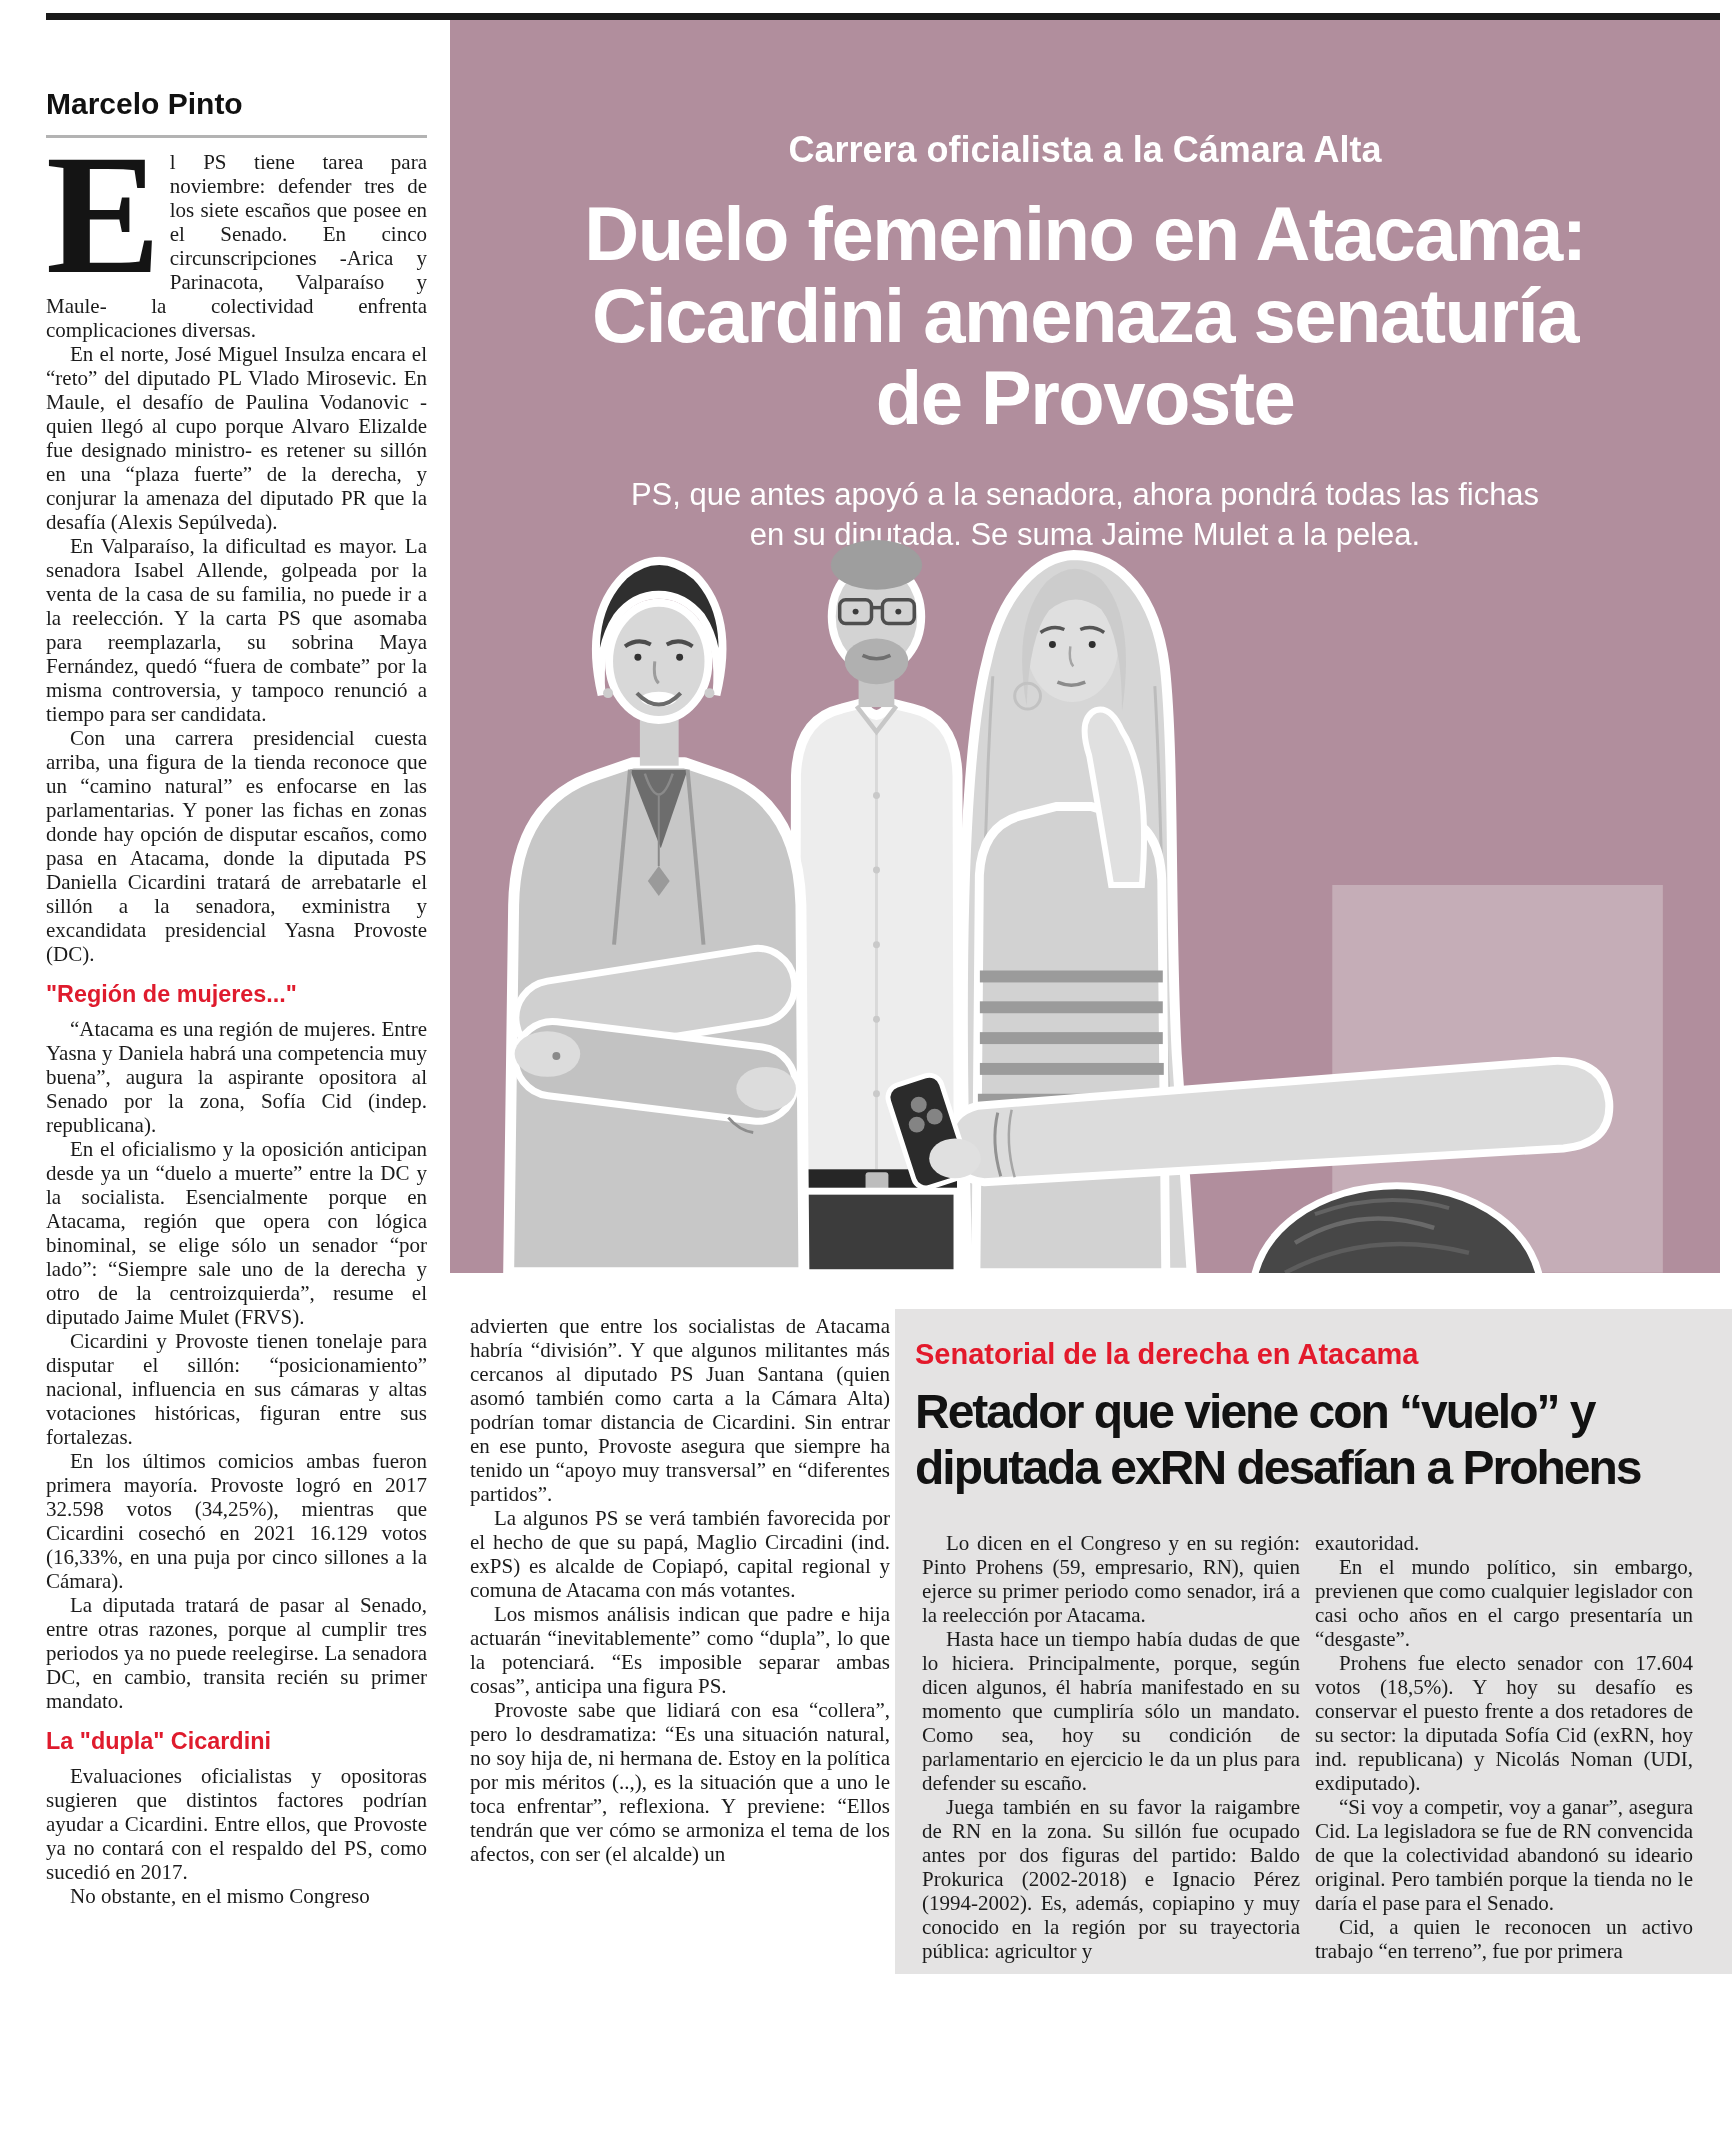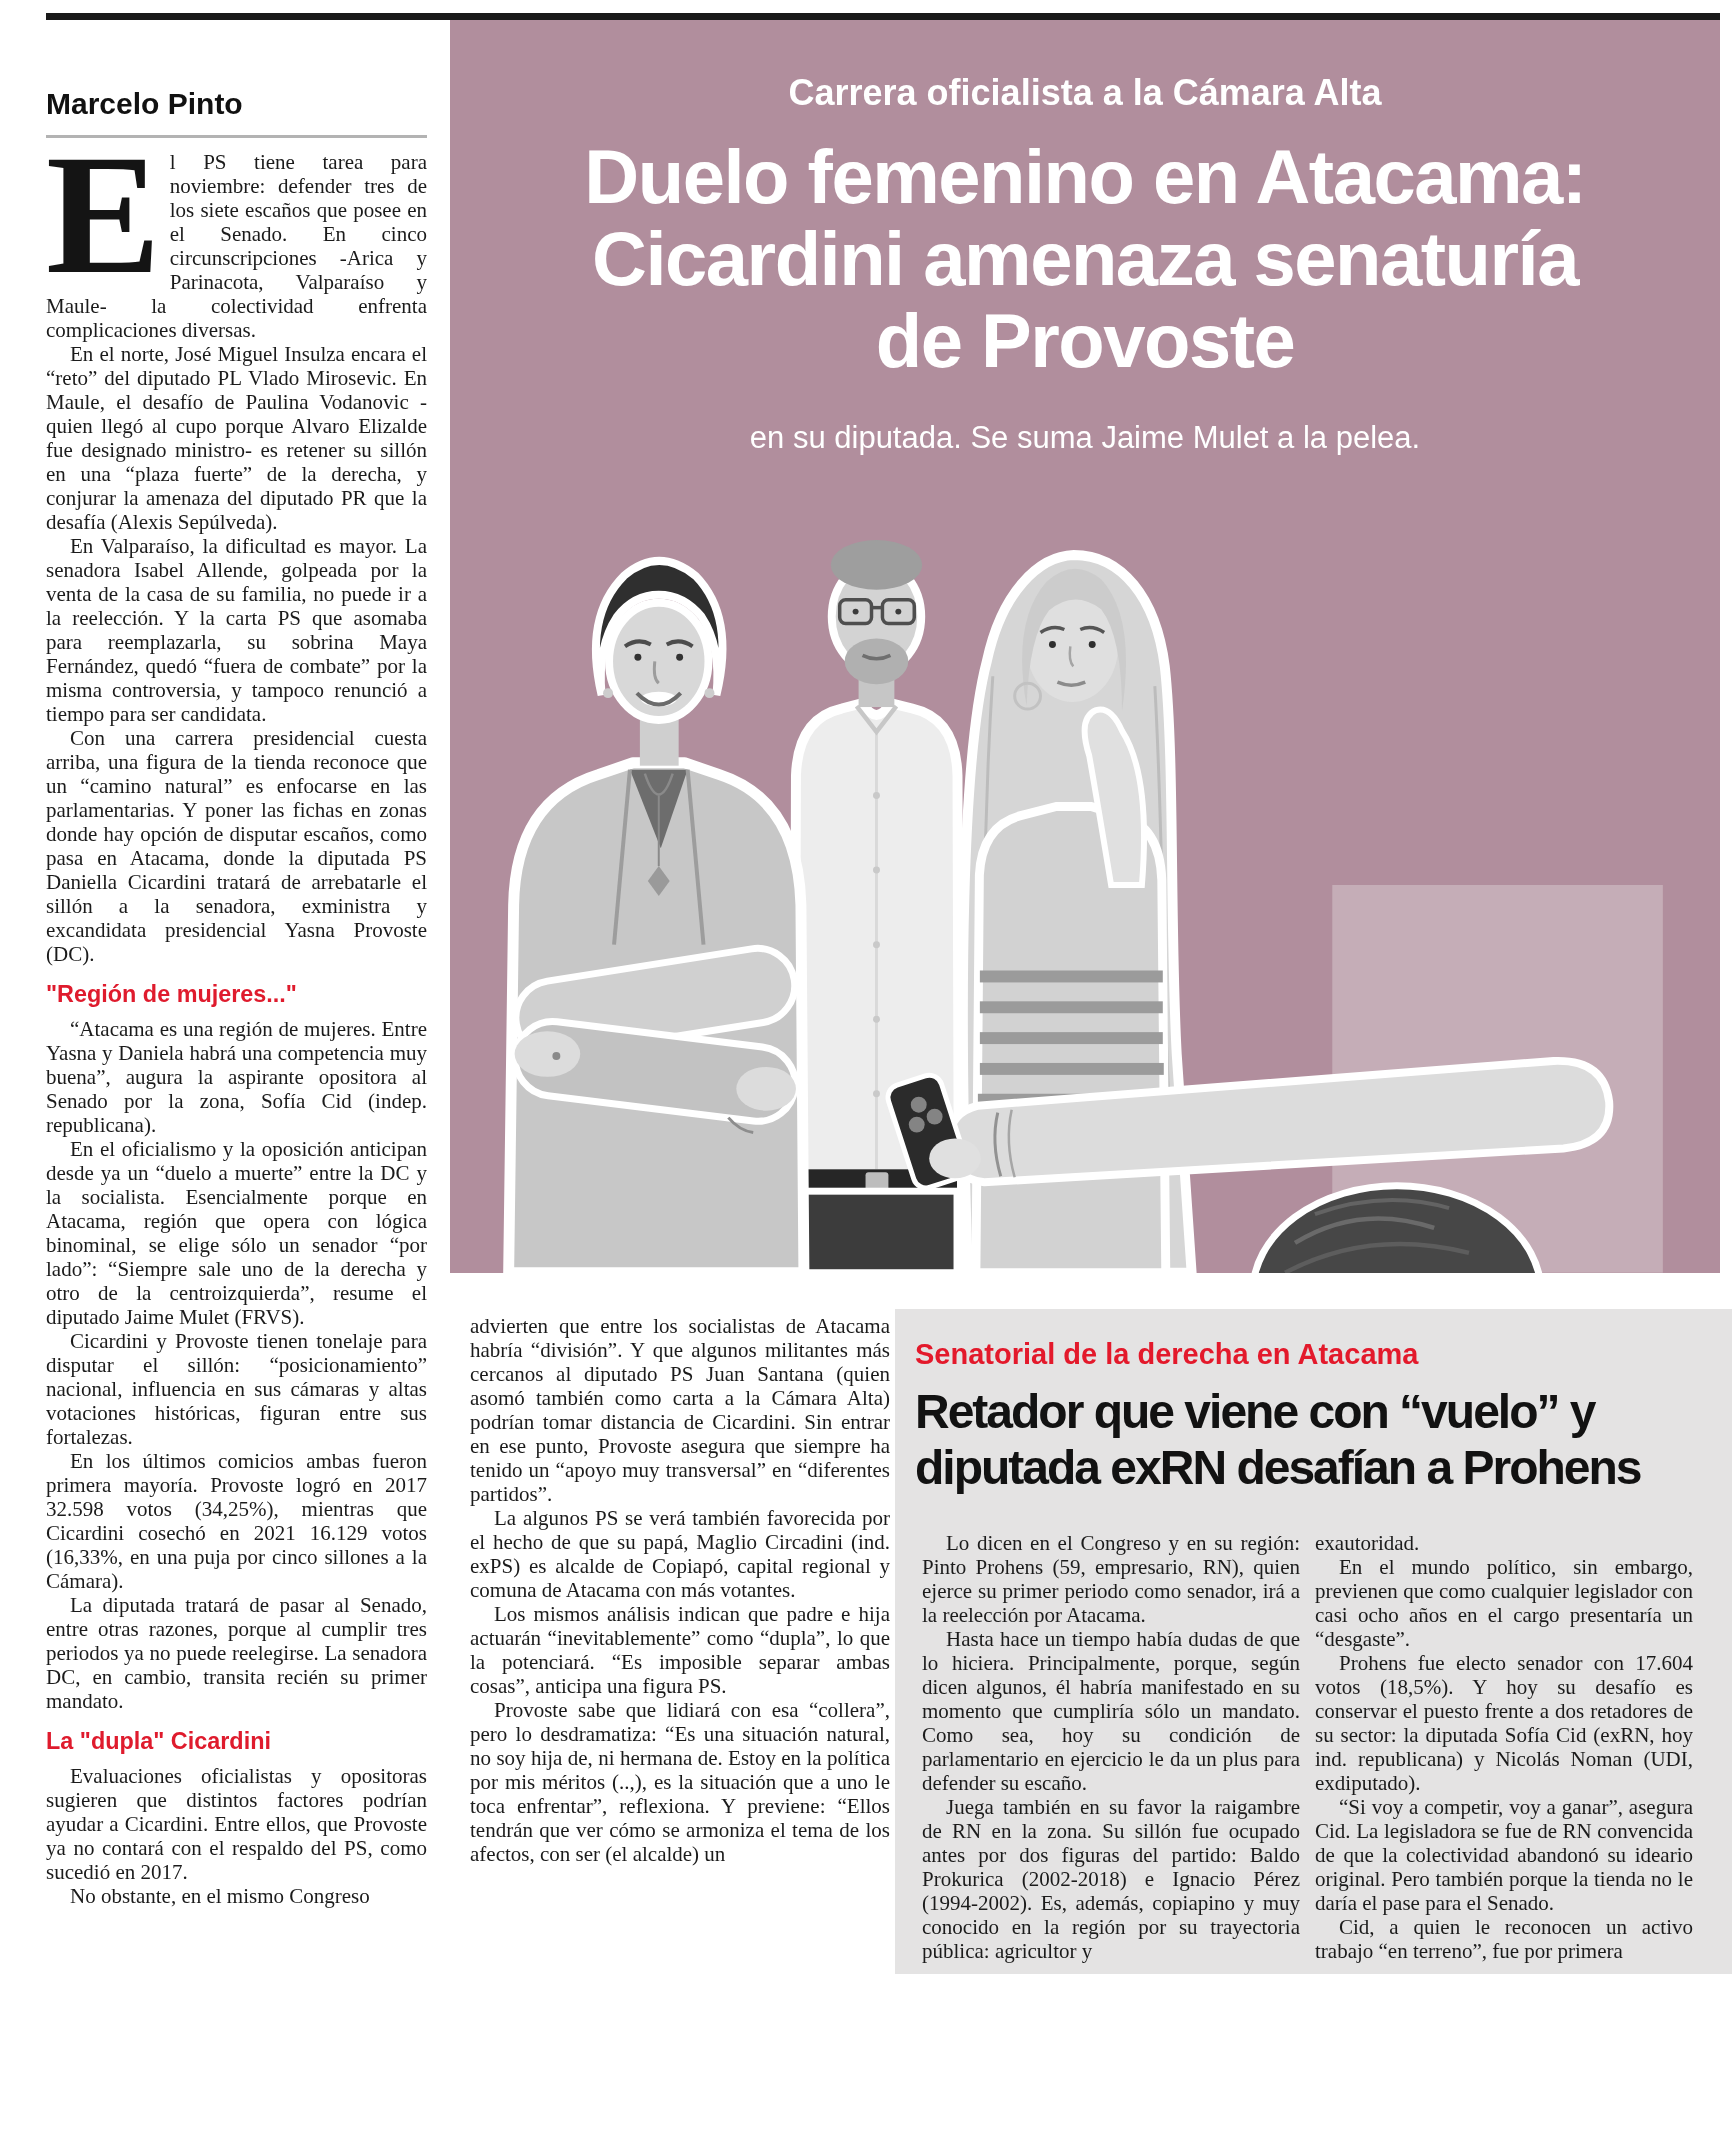--- a/index.html
+++ b/index.html
@@ -16,21 +16,21 @@
   .body-text p{margin:0;text-indent:24px;}
   .body-text p.noindent{text-indent:0;}
   .subhead{font-family:"Liberation Sans",sans-serif;font-weight:bold;color:#df1b2d;
            font-size:23.4px;line-height:26px;margin:15px 0 10px 0;text-indent:0;}
   .dropcap{float:left;font-family:"Liberation Serif",serif;font-weight:bold;color:#141414;
            font-size:172px;line-height:118px;margin:5px 9px 0 0;}
   .col1{left:46px;top:150px;width:381px;}
   
   .feature{left:450px;top:20.4px;width:1270px;height:1253px;background:#b18e9d;color:#ffffff;
            text-align:center;font-family:"Liberation Sans",sans-serif;}
-  .feature .kicker{margin-top:52px;font-size:36px;font-weight:bold;}
+  .feature .kicker{margin-top:109px;font-size:36px;font-weight:bold;}
   .feature .headline{margin-top:22px;font-size:76px;line-height:82px;font-weight:bold;letter-spacing:-1.5px;}
   .feature .deck{margin-top:36px;font-size:31px;line-height:40px;font-weight:400;}
   .photo-svg{position:absolute;left:0;bottom:0;width:1270px;height:776px;display:block;}
   
   .midcol{left:470px;top:1314px;width:420px;}
   
   .graybox{left:895px;top:1309px;width:825px;height:665px;background:#e4e3e3;padding-left:12px;}
   .g-kicker{position:absolute;left:20px;top:29px;font-family:"Liberation Sans",sans-serif;
             font-weight:bold;font-size:29px;color:#e3192b;}
   .g-headline{position:absolute;left:20px;top:75px;width:790px;text-align:left;
@@ -67,20 +67,21 @@
   </div>
 
   <div class="abs feature">
     <div class="kicker">Carrera oficialista a la Cámara Alta</div>
     <div class="headline">
       <div>Duelo femenino en Atacama:</div>
       <div>Cicardini amenaza senaturía</div>
       <div>de Provoste</div>
     </div>
     <div class="deck">
+      <div>PS, que antes apoyó a la senadora, ahora pondrá todas las fichas</div>
       <div>en su diputada. Se suma Jaime Mulet a la pelea.</div>
     </div>
 
     <svg class="photo-svg" viewBox="0 0 2555 1560" xmlns="http://www.w3.org/2000/svg">
       <rect x="1775" y="780" width="665" height="780" fill="#c5adb7"></rect>
 
       <g>
         <path d="M 693 1560 L 696 560 Q 700 445 788 425 L 830 414 Q 858 462 886 414 L 930 425 Q 1018 445 1021 560 L 1024 1560 Z" fill="#ededed" stroke="#ffffff" stroke-width="20" stroke-linejoin="round"></path>
         <line x1="858" y1="470" x2="858" y2="1352" stroke="#d9d9d9" stroke-width="6"></line>
         <circle cx="858" cy="600" r="7" fill="#c9c9c9"></circle>

